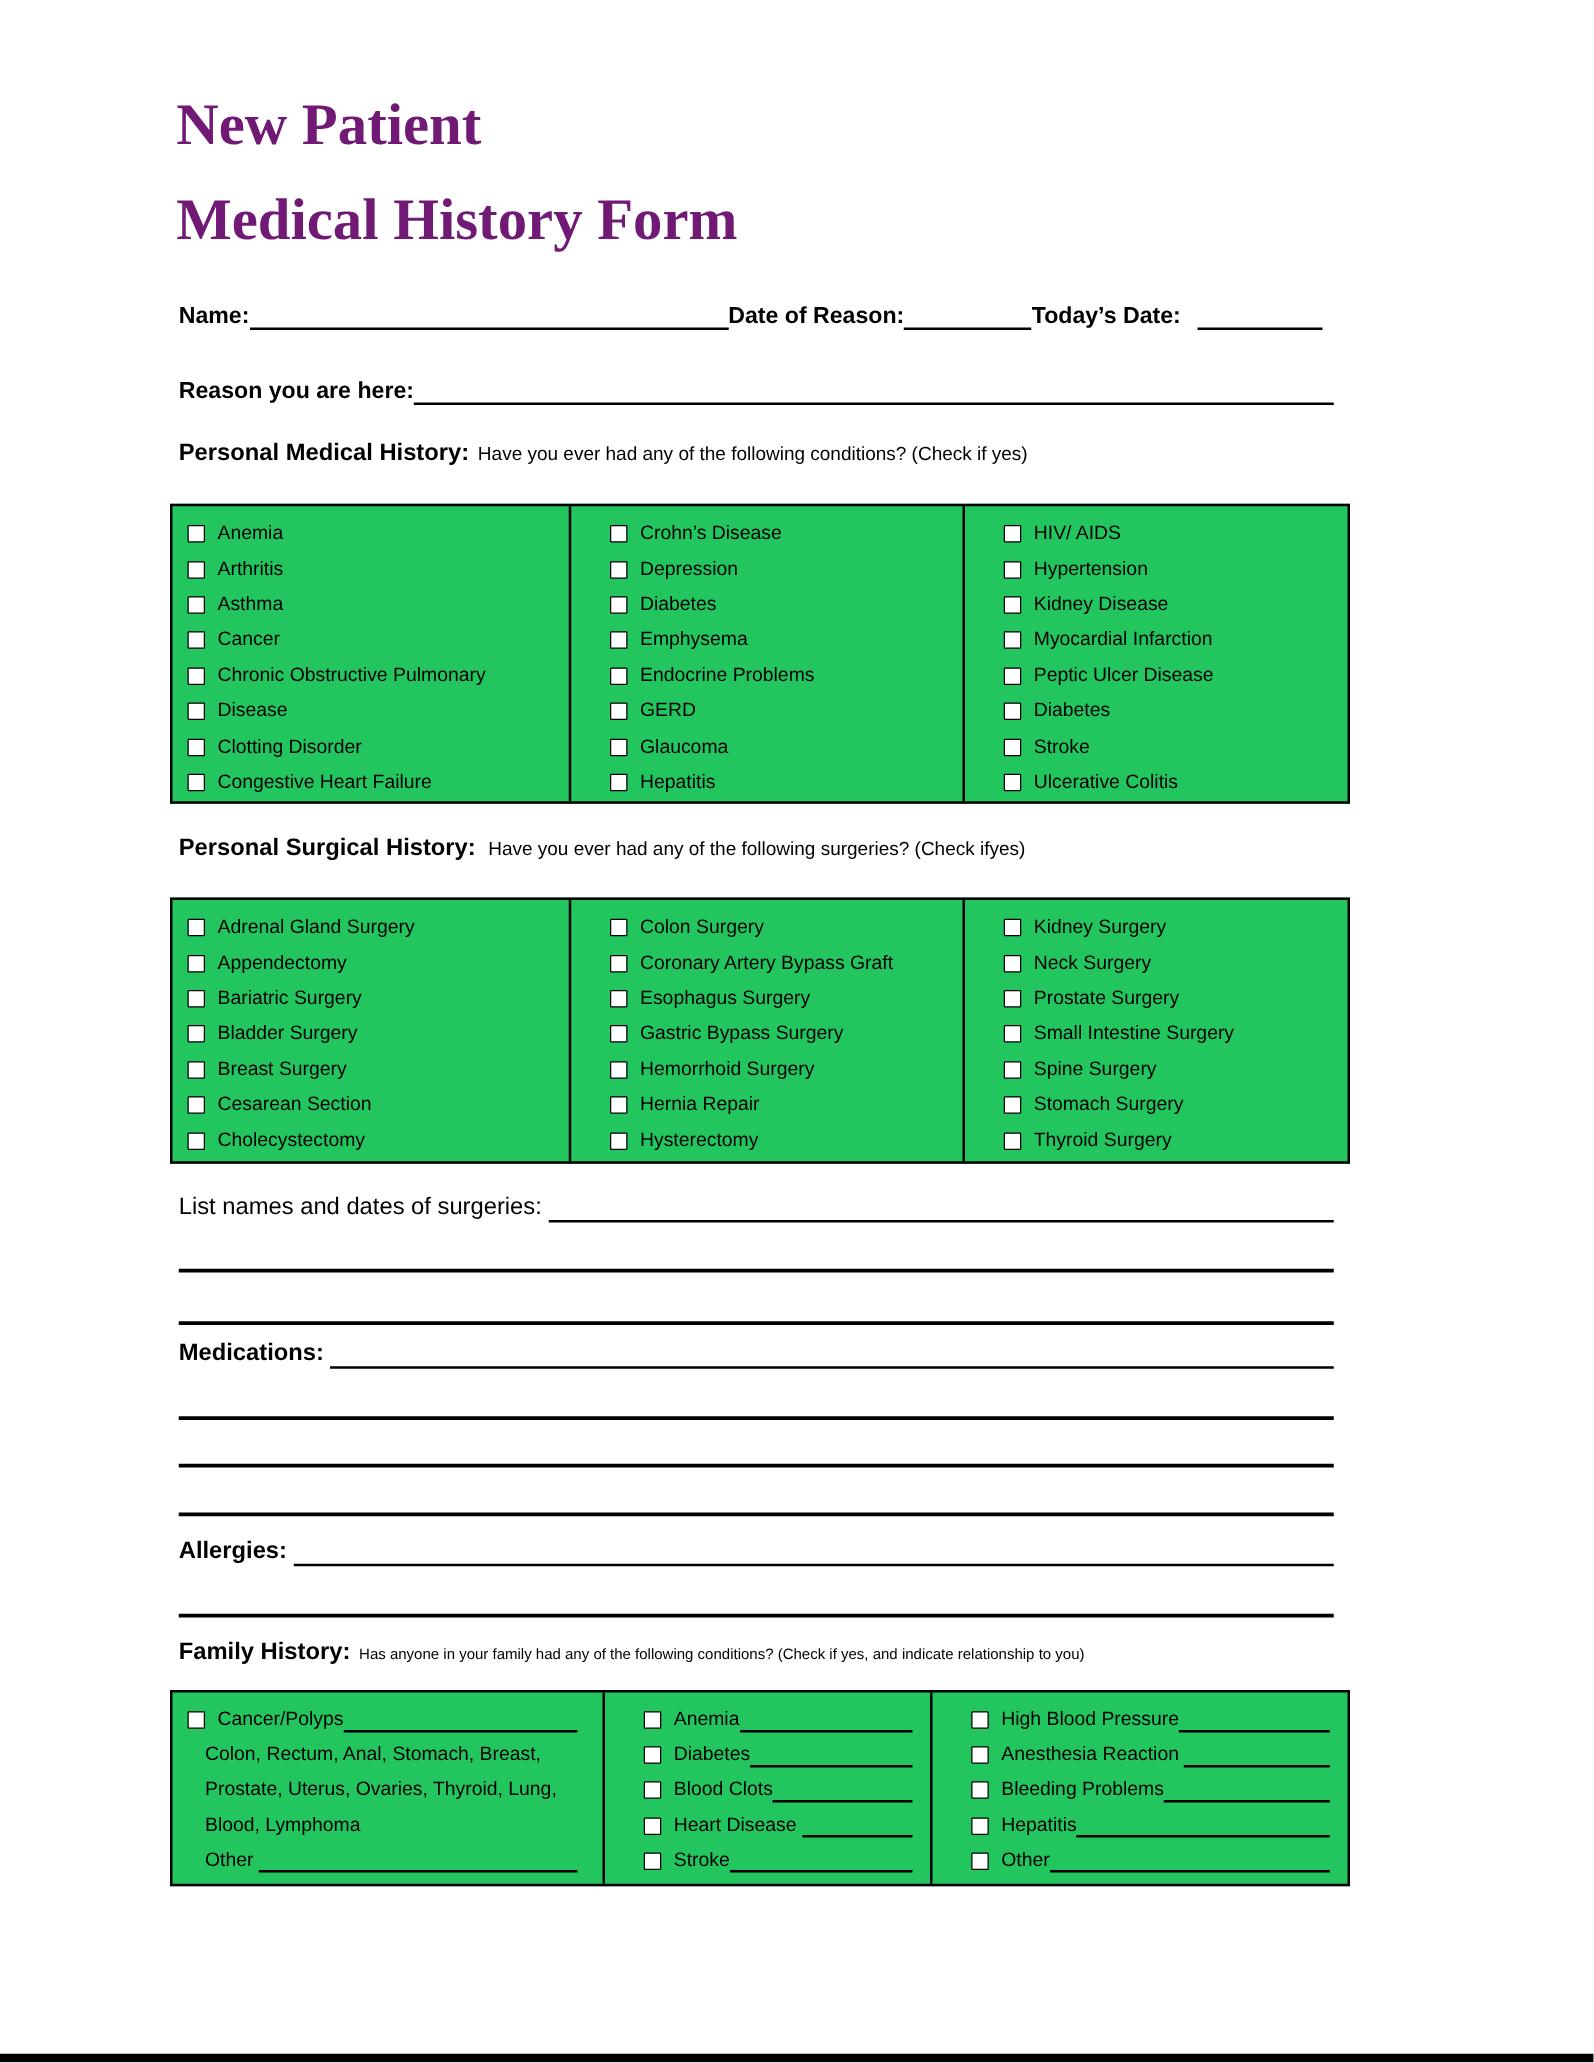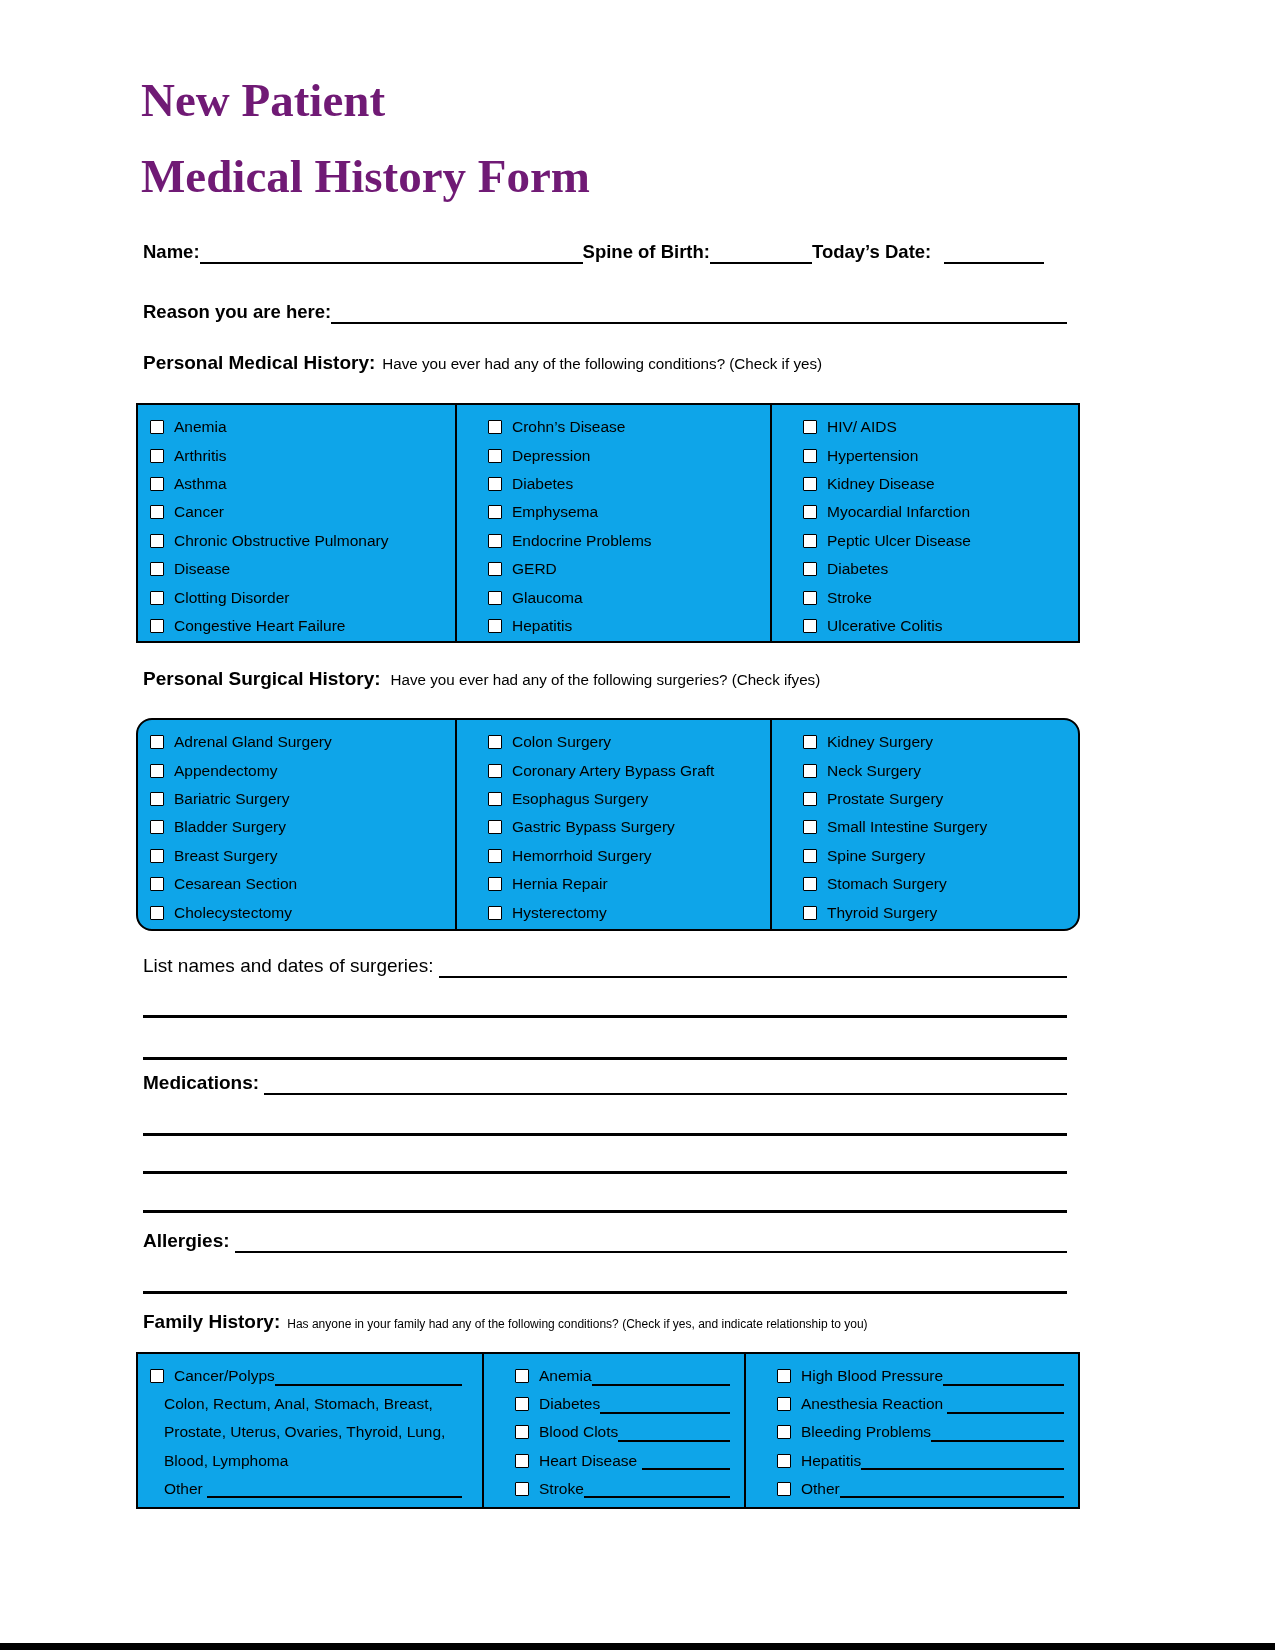--- a/index.html
+++ b/index.html
@@ -18,21 +18,21 @@
   .reg{font-weight:normal;}
   
   .hr{position:absolute;left:143px;width:924px;height:0;border-top:3px solid #000;}
   
   .sec-head{position:absolute;left:143px;display:flex;align-items:baseline;white-space:nowrap;}
   .sec-head .h{font-size:19px;font-weight:bold;}
   .sec-head .p{font-size:15.2px;margin-left:7px;}
   .sec-head .p.small{font-size:12px;}
   
   .check-table{position:absolute;left:136px;width:944px;border:2px solid #000;
-    display:flex;box-sizing:border-box;background:#0ea5e9;}
+    display:flex;box-sizing:border-box;background:#22c55e;}
   .check-col{box-sizing:border-box;padding:8px 0 0 12px;}
   .check-col.b{border-left:2px solid #000;padding-left:31px;}
   .mcol1{width:317px;} .mcol2{width:315px;} .mcol3{width:308px;}
   .fcol1{width:344px;} .fcol2{width:262px;} .fcol3{width:334px;}
   .check-item{display:flex;align-items:center;height:28.4px;}
   .checkbox{width:14px;height:14px;border:1.5px solid #000;border-radius:1px;
     margin-right:10px;flex:none;box-sizing:border-box;background:#fff;}
   .check-label{font-size:15.5px;white-space:pre;}
   .trail-line{flex:1;border-bottom:2px solid #000;height:17px;margin-right:14px;min-width:20px;}
   .fam-detail{height:28.2px;display:flex;align-items:center;font-size:15.5px;padding-left:14px;white-space:pre;text-align:right;}
@@ -47,21 +47,21 @@
 <div class="page">
 
   <div class="title" style="color: #701a75;">
     <div>New Patient</div>
     <div>Medical History Form</div>
   </div>
 
   <div class="frow" style="top:238px;left:143px;width:924px;">
     <span class="lbl">Name:</span>
     <span class="iline" style="width:383px;"></span>
-    <span class="lbl">Spine of Birth:</span>
+    <span class="lbl">Date of Reason:</span>
     <span class="iline" style="width:102px;"></span>
     <span class="lbl">Today’s Date: </span>
     <span class="iline" style="width:100px;margin-left:8px;"></span>
   </div>
 
   <div class="frow" style="top:298px;left:143px;width:924px;">
     <span class="lbl">Reason you are here:</span>
     <span class="iline grow"></span>
   </div>
 
@@ -171,21 +171,21 @@
           <span class="checkbox"></span>
           <span class="check-label">Ulcerative Colitis</span>
         </div>
       </div>
   </div>
 
   <div class="sec-head" style="top:668px;align-items:center;">
     <span class="h">Personal Surgical History:</span>
     <span class="p" style="margin-left:10px;">Have you ever had any of the following surgeries? (Check ifyes)</span>
   </div>
-  <div class="check-table" style="top:718px;height:213px;border-radius:16px;">
+  <div class="check-table" style="top:718px;height:213px;">
     <div class="check-col mcol1">
         <div class="check-item">
           <span class="checkbox"></span>
           <span class="check-label">Adrenal Gland Surgery</span>
         </div>
         <div class="check-item">
           <span class="checkbox"></span>
           <span class="check-label">Appendectomy</span>
         </div>
         <div class="check-item">

